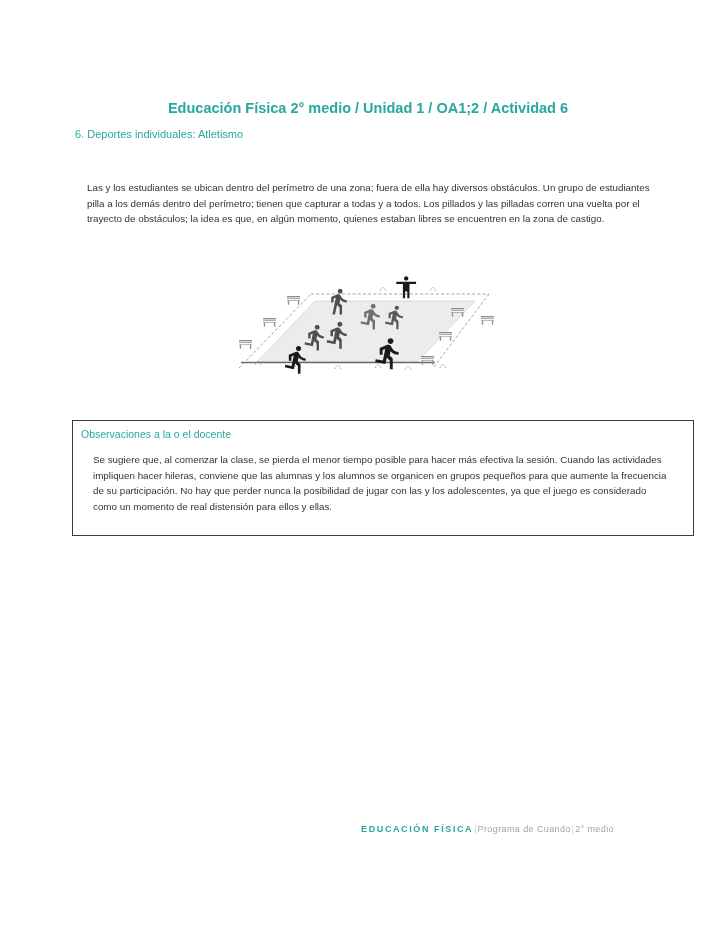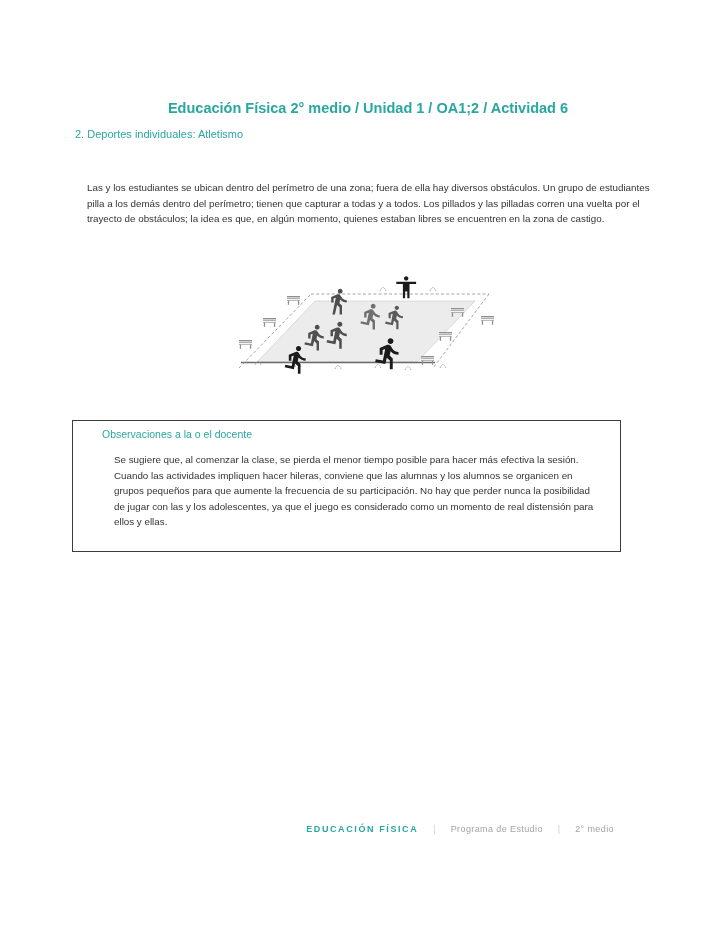--- a/index.html
+++ b/index.html
@@ -16,49 +16,49 @@
     font-size:11px;font-weight:normal;color:var(--accent-teal,#2aa79f);
   }
   .intro-paragraph{
     position:absolute;top:168px;left:75px;width:575px;margin:12px;
     font-size:9.8px;line-height:15.6px;color:#333;
   }
   .illustration{
     position:absolute;top:256px;left:235px;width:270px;height:148px;
   }
   .obs-box{
-    position:absolute;top:420px;left:72px;width:549px;box-sizing:border-box;
-    border:1.3px solid #3c3c3c;padding:7px 11px 9px 29px;background:#fff;
+    position:absolute;top:420px;left:72px;width:622px;box-sizing:border-box;
+    border:1.3px solid #3c3c3c;padding:7px 11px 9px 8px;background:#fff;
   }
   .obs-heading{
     margin:0 0 6px 0;font-size:10.5px;font-weight:normal;
     color:var(--accent-teal,#2aa79f);
   }
   .obs-body{
     margin:12px;font-size:9.8px;line-height:15.6px;color:#333;
   }
   .footer{
     position:absolute;top:824px;right:106px;
-    display:flex;align-items:center;gap:15px;white-space:nowrap;
+    display:flex;align-items:center;gap:1px;white-space:nowrap;
   }
   .footer-brand{
     font-size:9px;font-weight:bold;letter-spacing:1.6px;
     color:var(--accent-teal,#2aa79f);
   }
   .footer-sep{font-size:9px;color:#cfcfcf;}
   .footer-muted{font-size:9px;color:#a3a3a3;letter-spacing:0.4px;}
 </style>
 </head>
 <body>
 
 <div class="page">
 
   <h1 class="page-title">Educación Física 2° medio / Unidad 1 / OA1;2 / Actividad 6</h1>
 
-  <h2 class="section-heading">2. Deportes individuales: Atletismo</h2>
+  <h2 class="section-heading">6. Deportes individuales: Atletismo</h2>
 
   <p class="intro-paragraph">Las y los estudiantes se ubican dentro del perímetro de una zona; fuera de ella hay diversos obstáculos. Un grupo de estudiantes pilla a los demás dentro del perímetro; tienen que capturar a todas y a todos. Los pillados y las pilladas corren una vuelta por el trayecto de obstáculos; la idea es que, en algún momento, quienes estaban libres se encuentren en la zona de castigo.</p>
 
   <div class="illustration">
     <svg width="270" height="148" viewBox="0 0 270 148">
       <defs>
         <path id="runner" d="M13.49 5.48c1.1 0 2-.9 2-2s-.9-2-2-2-2 .9-2 2 .9 2 2 2zm-3.6 13.9l1-4.4 2.1 2v6h2v-7.5l-2.1-2 .6-3c1.3 1.5 3.3 2.5 5.5 2.5v-2c-1.9 0-3.5-1-4.3-2.4l-1-1.6c-.4-.6-1-1-1.7-1-.3 0-.5.1-.8.1l-5.2 2.2v4.7h2v-3.4l1.8-.7-1.6 8.1-4.9-1-.4 2 7 1.4z"></path>
         <path id="walker" d="M13.5 5.5c1.1 0 2-.9 2-2s-.9-2-2-2-2 .9-2 2 .9 2 2 2zM9.8 8.9L7 23h2.1l1.8-8 2.1 2v6h2v-7.5l-2.1-2 .6-3c1.3 1.5 3.3 2.5 5.5 2.5v-2c-1.9 0-3.5-1-4.3-2.4l-1-1.6c-.4-.6-1-1-1.7-1-.3 0-.5.1-.8.1L6 8.3V13h2V9.6l1.8-.7"></path>
         <path id="jumper" d="M12 2c1.1 0 2 .9 2 2s-.9 2-2 2-2-.9-2-2 .9-2 2-2zm9 7h-6v13h-2v-6h-2v6H9V9H3V7h18v2z"></path>
         <g id="hurdle">
@@ -114,18 +114,18 @@
   </div>
 
   <div class="obs-box">
     <h3 class="obs-heading">Observaciones a la o el docente</h3>
     <p class="obs-body">Se sugiere que, al comenzar la clase, se pierda el menor tiempo posible para hacer más efectiva la sesión. Cuando las actividades impliquen hacer hileras, conviene que las alumnas y los alumnos se organicen en grupos pequeños para que aumente la frecuencia de su participación. No hay que perder nunca la posibilidad de jugar con las y los adolescentes, ya que el juego es considerado como un momento de real distensión para ellos y ellas.</p>
   </div>
 
   <div class="footer">
     <span class="footer-brand">EDUCACIÓN FÍSICA</span>
     <span class="footer-sep">|</span>
-    <span class="footer-muted">Programa de Estudio</span>
+    <span class="footer-muted">Programa de Cuando</span>
     <span class="footer-sep">|</span>
     <span class="footer-muted">2° medio</span>
   </div>
 
 </div>
 
 </body></html>

